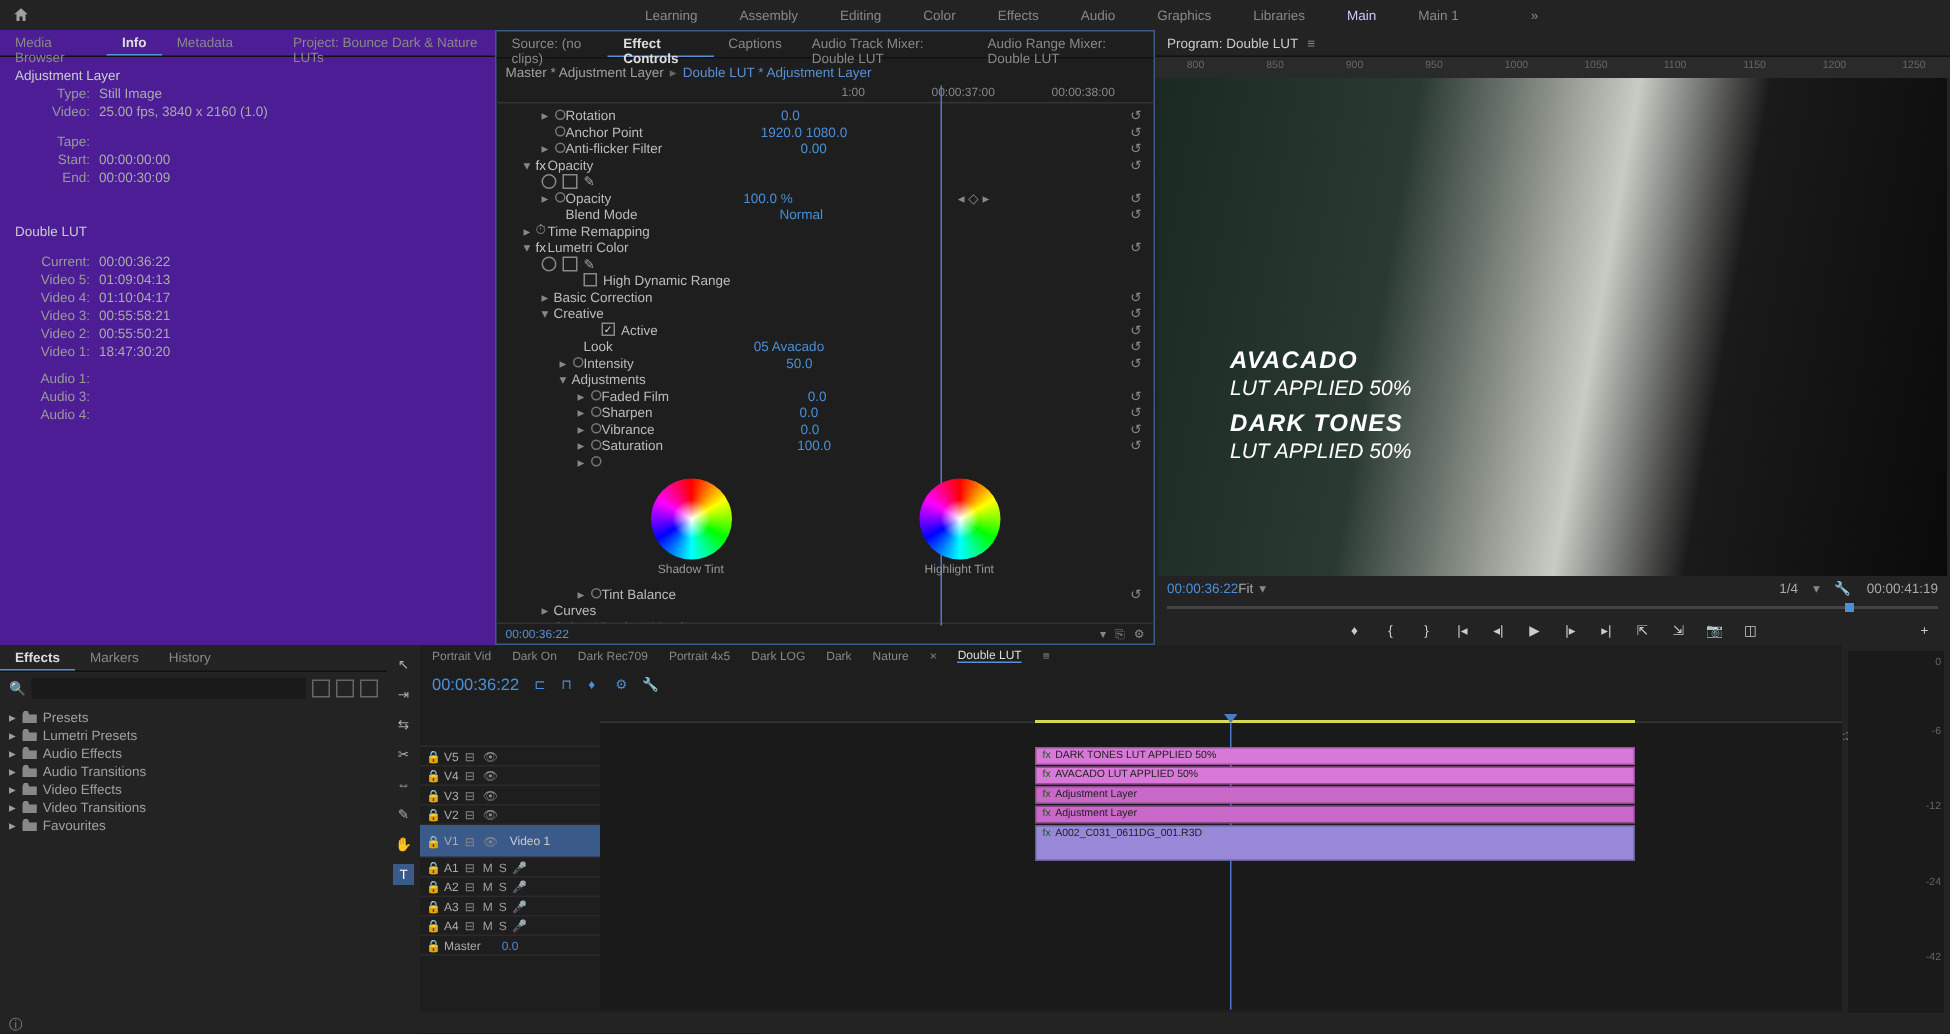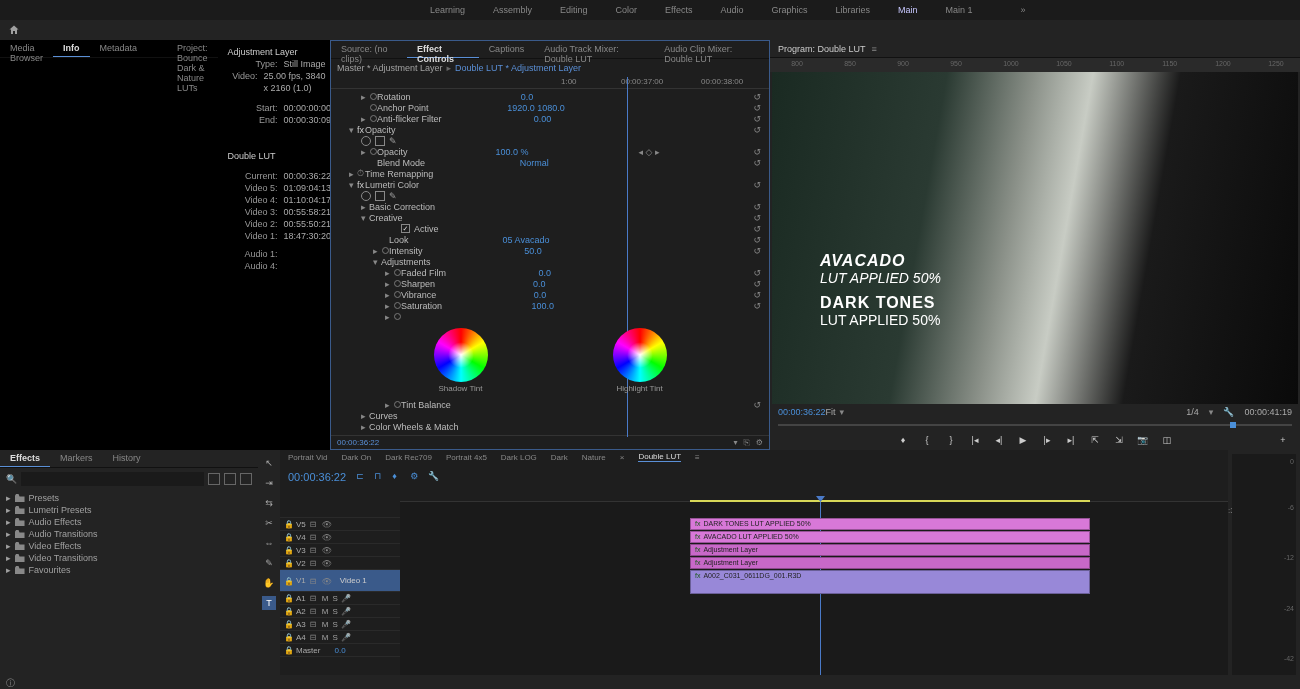--- a/index.html
+++ b/index.html
@@ -1,25 +1,25 @@
 <!DOCTYPE html>
 <html><head>
 <meta charset="utf-8">
 <style>
 * { margin:0; padding:0; box-sizing:border-box; font-family:"Segoe UI",Arial,sans-serif; }
 body { background:#1b1b1b; color:#a0a0a0; font-size:9px; overflow:hidden; width:1300px; height:689px; position:relative; }
-.top-bar { height:20px; background:#232323; display:flex; align-items:center; padding:0 8px;margin-top:20px; }
+.top-bar { height:20px; background:#232323; display:flex; align-items:center; padding:0 8px; }
 .home-icon { width:12px; height:12px; fill:#ccc; cursor:pointer; }
 .workspace-tabs { position:absolute; left:430px; top:0; display:flex; gap:28px; height:20px; align-items:center; }
 .workspace-tabs span { color:#888; cursor:pointer; font-size:9px; }
 .workspace-tabs span.active { color:#c8c8ff; }
 .chev { color:#888; margin-left:20px; cursor:pointer; }
 
 .main-row { display:flex; height:410px; }
-.left-col { width:330px; background:#000000; display:flex; flex-direction:row; }
+.left-col { width:330px; background:#4c1d95; display:flex; flex-direction:column; }
 .panel-tabs { display:flex; height:18px; border-bottom:1px solid #111; font-size:9px; }
 .panel-tabs span { padding:3px 10px; color:#888; cursor:pointer; }
 .panel-tabs span.active { color:#ddd; border-bottom:1px solid #5a8fd6;font-weight:bold; }
 .info-body { padding:6px 10px; font-size:9px; line-height:12px; color:#aaa; }
 .info-body .row { display:flex; }
 .info-body .lab { width:50px; text-align:right; margin-right:6px; color:#999; }
 
 .center-col { width:440px; background:#1e1e1e; border:1px solid #3a5a8a; display:flex; flex-direction:column;justify-content:center; }
 .center-col .panel-tabs span.active { border-bottom:1px solid #5a8fd6; }
 .ec-header { font-size:9px; padding:4px 6px; display:flex; align-items:center; gap:4px; }
@@ -50,21 +50,21 @@
 .ec-foot .icons-r { margin-left:auto; display:flex; gap:6px; color:#888; }
 
 .right-col { flex:1; background:#232323; display:flex; flex-direction:column; }
 .prog-tabs { height:18px; display:flex; align-items:center; padding:0 8px; border-bottom:1px solid #111; font-size:9px; color:#ccc; }
 .prog-ruler { height:14px; background:#2a2a2a; position:relative; }
 .prog-ruler .t { position:absolute; font-size:7px; color:#666; top:2px; }
 .prog-view { flex:1; background:#000; position:relative; overflow:hidden; margin:0 2px; }
 .prog-img { position:absolute; inset:0; background:linear-gradient(100deg,#1a2a22 0%,#2a3a32 30%,#8a9088 45%,#c8ccc4 55%,#1a1a1a 70%,#0a0a0a 100%); }
 .prog-txt1 { position:absolute; left:48px; top:180px; color:#fff; font-weight:700; font-size:16px; font-style:italic; letter-spacing:1px; }
 .prog-txt1 .sub { font-weight:300; font-size:14px; display:block; letter-spacing:0; }
-.prog-txt2 { position:absolute; left:48px; top:222px; color:#fff; font-weight:700; font-size:16px; letter-spacing:1px; }
+.prog-txt2 { position:absolute; left:48px; top:222px; color:#fff; font-weight:700; font-size:16px; font-style:italic; letter-spacing:1px; }
 .prog-txt2 .sub { font-weight:300; font-size:14px; display:block; letter-spacing:0; }
 .prog-info { height:16px; display:flex; align-items:center; padding:0 8px; font-size:9px; }
 .prog-info .tc { color:#4a8fd8; }
 .prog-info .fit { margin-left:0; color:#aaa; }
 .prog-info .right { margin-left:auto; display:flex; gap:10px; align-items:center; color:#aaa; }
 .prog-scrub { height:10px; position:relative; margin:0 8px; }
 .prog-scrub .bar { position:absolute; top:4px; left:0; right:0; height:2px; background:#444; }
 .prog-scrub .mark { position:absolute; top:2px; width:6px; height:6px; background:#4a8fd8; }
 .prog-ctrls { height:20px; display:flex; justify-content:center; align-items:center; gap:10px; }
 .prog-ctrls .btn { width:14px; height:14px; display:flex; align-items:center; justify-content:center; color:#ccc; cursor:pointer; }
@@ -158,20 +158,23 @@
       <div class="row">
           <span class="lab">Type:</span>
           <span>Still Image</span>
         </div>
       <div class="row">
           <span class="lab">Video:</span>
           <span>25.00 fps, 3840 x 2160 (1.0)</span>
         </div>
       <div style="height:8px"></div>
       <div class="row">
+          <span class="lab">Tape:</span>
+        </div>
+      <div class="row">
           <span class="lab">Start:</span>
           <span>00:00:00:00</span>
         </div>
       <div class="row">
           <span class="lab">End:</span>
           <span>00:00:30:09</span>
         </div>
       <div style="height:24px"></div>
       <div style="color:#ccc">Double LUT</div>
       <div style="height:8px"></div>
@@ -195,34 +198,37 @@
           <span class="lab">Video 2:</span>
           <span>00:55:50:21</span>
         </div>
       <div class="row">
           <span class="lab">Video 1:</span>
           <span>18:47:30:20</span>
         </div>
       <div style="height:6px"></div>
       <div class="row">
           <span class="lab">Audio 1:</span>
+        </div>
+      <div class="row">
+          <span class="lab">Audio 3:</span>
         </div>
       <div class="row">
           <span class="lab">Audio 4:</span>
         </div>
     </div>
   </div>
 
   <div class="center-col">
     <div class="panel-tabs">
       <span>Source: (no clips)</span>
       <span class="active">Effect Controls</span>
       <span>Captions</span>
       <span>Audio Track Mixer: Double LUT</span>
-      <span>Audio Clip Mixer: Double LUT</span>
+      <span>Audio Range Mixer: Double LUT</span>
     </div>
     <div class="ec-header">
       <span>Master * Adjustment Layer</span>
       <span style="color:#666">▸</span>
       <span class="sep" style="color:#5a8fd6">Double LUT * Adjustment Layer</span>
     </div>
     <div class="ec-ruler">
       <span class="tick" style="left:230px">1:00</span>
       <span class="tick" style="left:290px">00:00:37:00</span>
       <span class="tick" style="left:370px">00:00:38:00</span>
@@ -292,20 +298,25 @@
       <div class="ec-row ind1">
           <span class="tw">▾</span>
           <span style="width:8px;color:#ccc">fx</span>
           <span class="lbl">Lumetri Color</span>
           <span class="rst">↺</span>
         </div>
       <div class="ec-row ind2" style="gap:4px">
           <span style="width:10px;height:10px;border:1px solid #888;border-radius:50%"></span>
           <span style="width:10px;height:10px;border:1px solid #888"></span>
           <span>✎</span>
+        </div>
+      <div class="ec-row ind2">
+          <span style="width:28px"></span>
+          <span class="ec-check"></span>
+          <span class="lbl">High Dynamic Range</span>
         </div>
       <div class="ec-row ind2">
           <span class="tw">▸</span>
           <span class="lbl">Basic Correction</span>
           <span class="rst">↺</span>
         </div>
       <div class="ec-row ind2">
           <span class="tw">▾</span>
           <span class="lbl">Creative</span>
           <span class="rst">↺</span>

